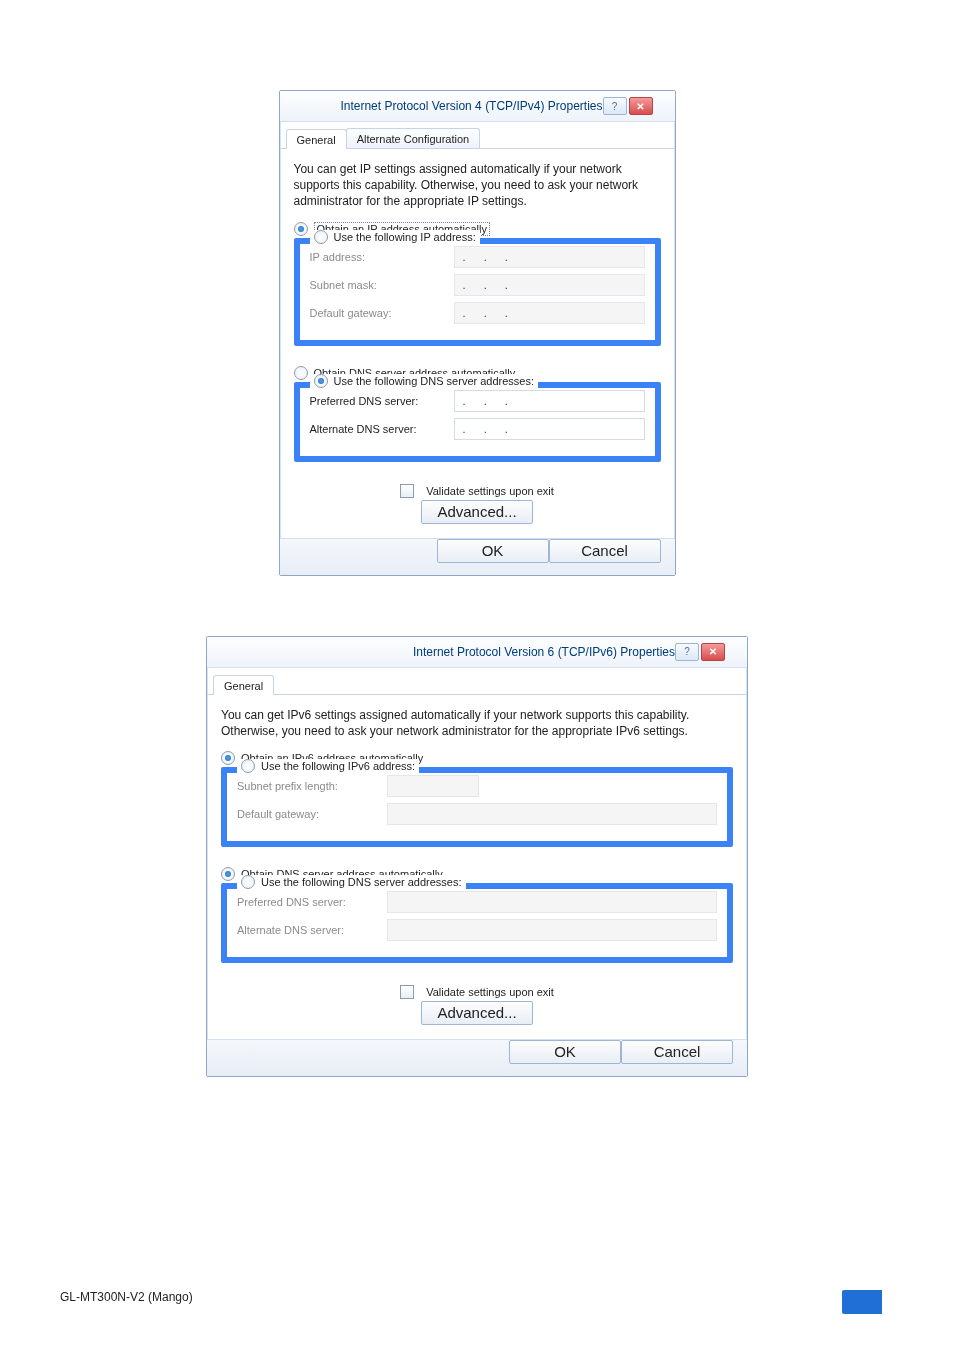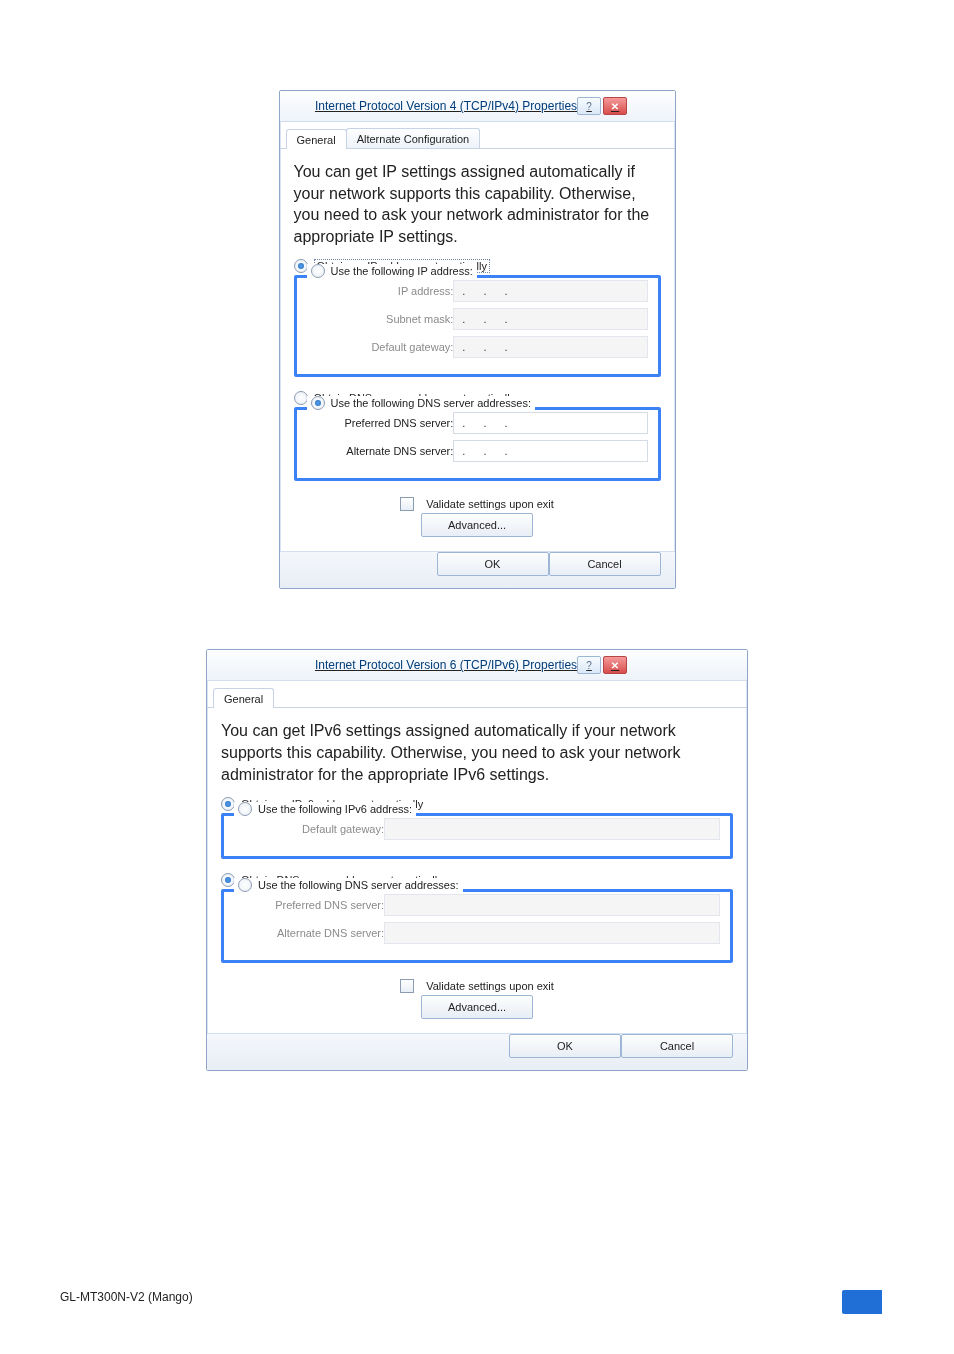--- a/index.html
+++ b/index.html
@@ -23,25 +23,24 @@
     background: #fff;
     box-shadow: 0 0 0 1px #d7e3f3 inset;
     border-radius: 2px;
   }
   .dialog4 { width: 395px; margin: 0 auto 60px auto; }
   .dialog6 { width: 540px; margin: 0 auto 0 auto; }
 
   .titlebar {
     display: flex;
     align-items: center;
-    justify-content: center;
+    justify-content: flex-end;
     padding: 6px 22px 6px 10px;
     background: linear-gradient(#fdfefe,#eef3fa);
     border-bottom: 1px solid #d2dfee;
-    text-decoration: underline;
   }
   .titlebar .title { color: #003d7a; font-size: 12px; }
   .win-btns { display:flex; gap:2px; }
   .win-btn {
     width: 22px; height: 16px;
     border: 1px solid #9db6d6;
     border-radius: 2px;
     display:flex; align-items:center; justify-content:center;
     font-size: 10px;
     background: linear-gradient(#f7fbff,#dbe8f7);
@@ -73,27 +72,27 @@
   .tab.active {
     background: #fff;
     position: relative;
     top: 1px;
     z-index: 2;
   }
 
   .body {
     padding: 12px 14px 14px 14px;
   }
-  .desc { font-size: 16px; line-height: 1.35; margin-bottom: 12px; }
+  .desc { font-size: 12px; line-height: 1.35; margin-bottom: 12px; }
 
   .group {
-    border: 3px solid #3b82f6;
+    border: 6px solid #3b82f6;
     border-radius: 2px;
     padding: 8px 10px 10px 10px;
-    margin-bottom: 14px;
+    margin-bottom: 20px;
     position: relative;
   }
   .radio-row { display:flex; align-items:center; gap:6px; margin: 2px 0; font-size:11px; }
   .radio-row.legend {
     position: relative;
     top: -16px;
     background:#fff;
     padding: 0 4px;
     display:inline-flex;
   }
@@ -109,21 +108,21 @@
     flex: none;
   }
   .radio.sel::after {
     content:"";
     width:6px; height:6px; border-radius:50%;
     background: radial-gradient(#5aa0ea,#1e6bbf);
   }
   .dotted { border: 1px dotted #6d86a8; padding: 0 2px; }
 
   .field-row { display:flex; align-items:center; margin: 6px 0; }
-  .field-row .label { width: 150px; color:#222;text-align:right; }
+  .field-row .label { width: 150px; color:#222; }
   .field-row .label.disabled { color:#8b8b8b; }
   .ip4-input {
     display:flex; align-items:center; gap: 18px;
     border: 1px solid #d5dbe4;
     background: #fff;
     height: 20px;
     width: 180px;
     padding: 0 8px;
     color:#7d7d7d;
   }
@@ -150,21 +149,21 @@
 
   .footer-row { display:flex; align-items:center; justify-content:space-between; margin-top: 8px; flex-direction: column; }
   .btn {
     min-width: 86px;
     height: 22px;
     padding: 0 12px;
     border: 1px solid #9db6d6;
     border-radius: 2px;
     background: linear-gradient(#fdfdfd,#e8eef6);
     display:inline-flex; align-items:center; justify-content:center;
-    font-size: 11px;
+    font-size: 15px;
     color:#222;
   }
   .dlg-footer {
     display:flex; justify-content:flex-end; 
     padding: 0 14px 12px 14px;
     background: linear-gradient(#f4f7fb,#e8eef6);
     border-top:1px solid #d2dfee;
   }
 
   .below-text {
@@ -321,20 +320,24 @@
         </div>
         <div class="group" style="padding-top:0;">
           <div class="legend-wrap">
             <div class="radio-row legend">
               <span class="radio"></span>
               <span>Use the following IPv6 address:</span>
             </div>
           </div>
           <div class="group-inner">
             <div class="field-row">
+              <span class="label disabled">Subnet prefix length:</span>
+              <div class="long-input short disabled"></div>
+            </div>
+            <div class="field-row">
               <span class="label disabled">Default gateway:</span>
               <div class="long-input disabled"></div>
             </div>
           </div>
         </div>
       </div>
 
       <div>
         <div class="radio-row">
           <span class="radio sel"></span>

